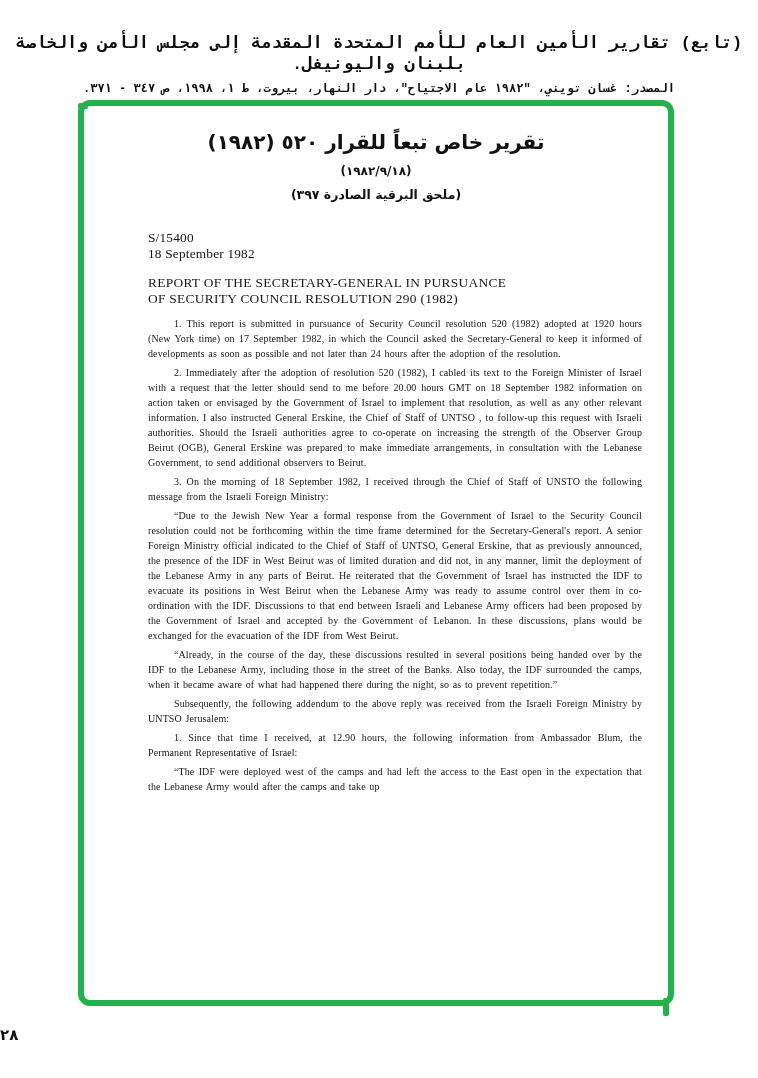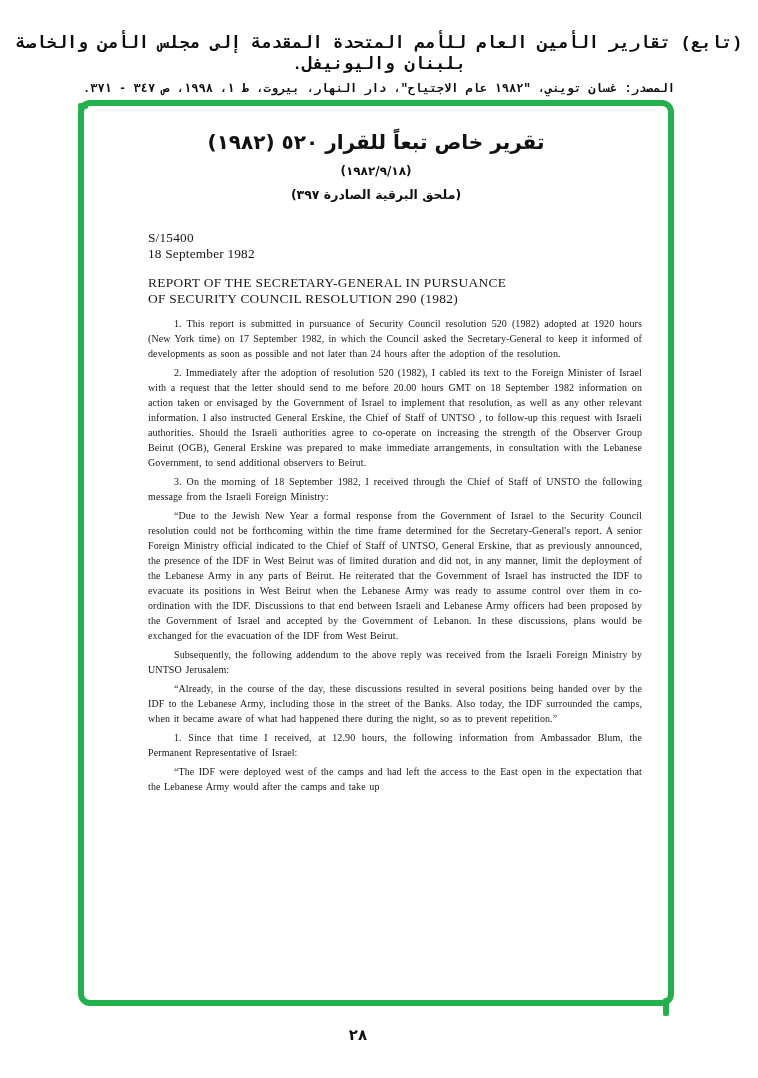--- a/index.html
+++ b/index.html
@@ -115,21 +115,21 @@
     letter-spacing: 0.1px;
     word-spacing: 1px;
   }
 
   
   .page-number {
     position: absolute;
     top: 1026px;
     left: 0;
     width: 716px;
-    text-align: center;
+    text-align: left;
     font-family: "DejaVu Sans", sans-serif;
     font-size: 15px;
     font-weight: bold;
     color: #111;
   }
 </style>
 </head>
 <body>
 
 <div class="page">
@@ -160,22 +160,22 @@
       <div class="doc-title">
         <div>REPORT OF THE SECRETARY-GENERAL IN PURSUANCE</div>
         <div>OF SECURITY COUNCIL RESOLUTION 290 (1982)</div>
       </div>
 
       <div class="paragraphs">
         <p>1. This report is submitted in pursuance of Security Council resolution 520 (1982) adopted at 1920 hours (New York time) on 17 September 1982, in which the Council asked the Secretary-General to keep it informed of developments as soon as possible and not later than 24 hours after the adoption of the resolution.</p>
         <p>2. Immediately after the adoption of resolution 520 (1982), I cabled its text to the Foreign Minister of Israel with a request that the letter should send to me before 20.00 hours GMT on 18 September 1982 information on action taken or envisaged by the Government of Israel to implement that resolution, as well as any other relevant information. I also instructed General Erskine, the Chief of Staff of UNTSO , to follow-up this request with Israeli authorities. Should the Israeli authorities agree to co-operate on increasing the strength of the Observer Group Beirut (OGB), General Erskine was prepared to make immediate arrangements, in consultation with the Lebanese Government, to send additional observers to Beirut.</p>
         <p>3. On the morning of 18 September 1982, I received through the Chief of Staff of UNSTO the following message from the Israeli Foreign Ministry:</p>
         <p>“Due to the Jewish New Year a formal response from the Government of Israel to the Security Council resolution could not be forthcoming within the time frame determined for the Secretary-General's report. A senior Foreign Ministry official indicated to the Chief of Staff of UNTSO, General Erskine, that as previously announced, the presence of the IDF in West Beirut was of limited duration and did not, in any manner, limit the deployment of the Lebanese Army in any parts of Beirut. He reiterated that the Government of Israel has instructed the IDF to evacuate its positions in West Beirut when the Lebanese Army was ready to assume control over them in co-ordination with the IDF. Discussions to that end between Israeli and Lebanese Army officers had been proposed by the Government of Israel and accepted by the Government of Lebanon. In these discussions, plans would be exchanged for the evacuation of the IDF from West Beirut.</p>
+        <p>“Already, in the course of the day, these discussions resulted in several positions being handed over by the IDF to the Lebanese Army, including those in the street of the Banks. Also today, the IDF surrounded the camps, when it became aware of what had happened there during the night, so as to prevent repetition.”</p>
         <p>Subsequently, the following addendum to the above reply was received from the Israeli Foreign Ministry by UNTSO Jerusalem:</p>
-        <p>“Already, in the course of the day, these discussions resulted in several positions being handed over by the IDF to the Lebanese Army, including those in the street of the Banks. Also today, the IDF surrounded the camps, when it became aware of what had happened there during the night, so as to prevent repetition.”</p>
         <p>1. Since that time I received, at 12.90 hours, the following information from Ambassador Blum, the Permanent Representative of Israel:</p>
         <p>“The IDF were deployed west of the camps and had left the access to the East open in the expectation that the Lebanese Army would after the camps and take up</p>
       </div>
     </div>
   </div>
 
   <div class="page-number">٢٨</div>
 
 </div>
 

